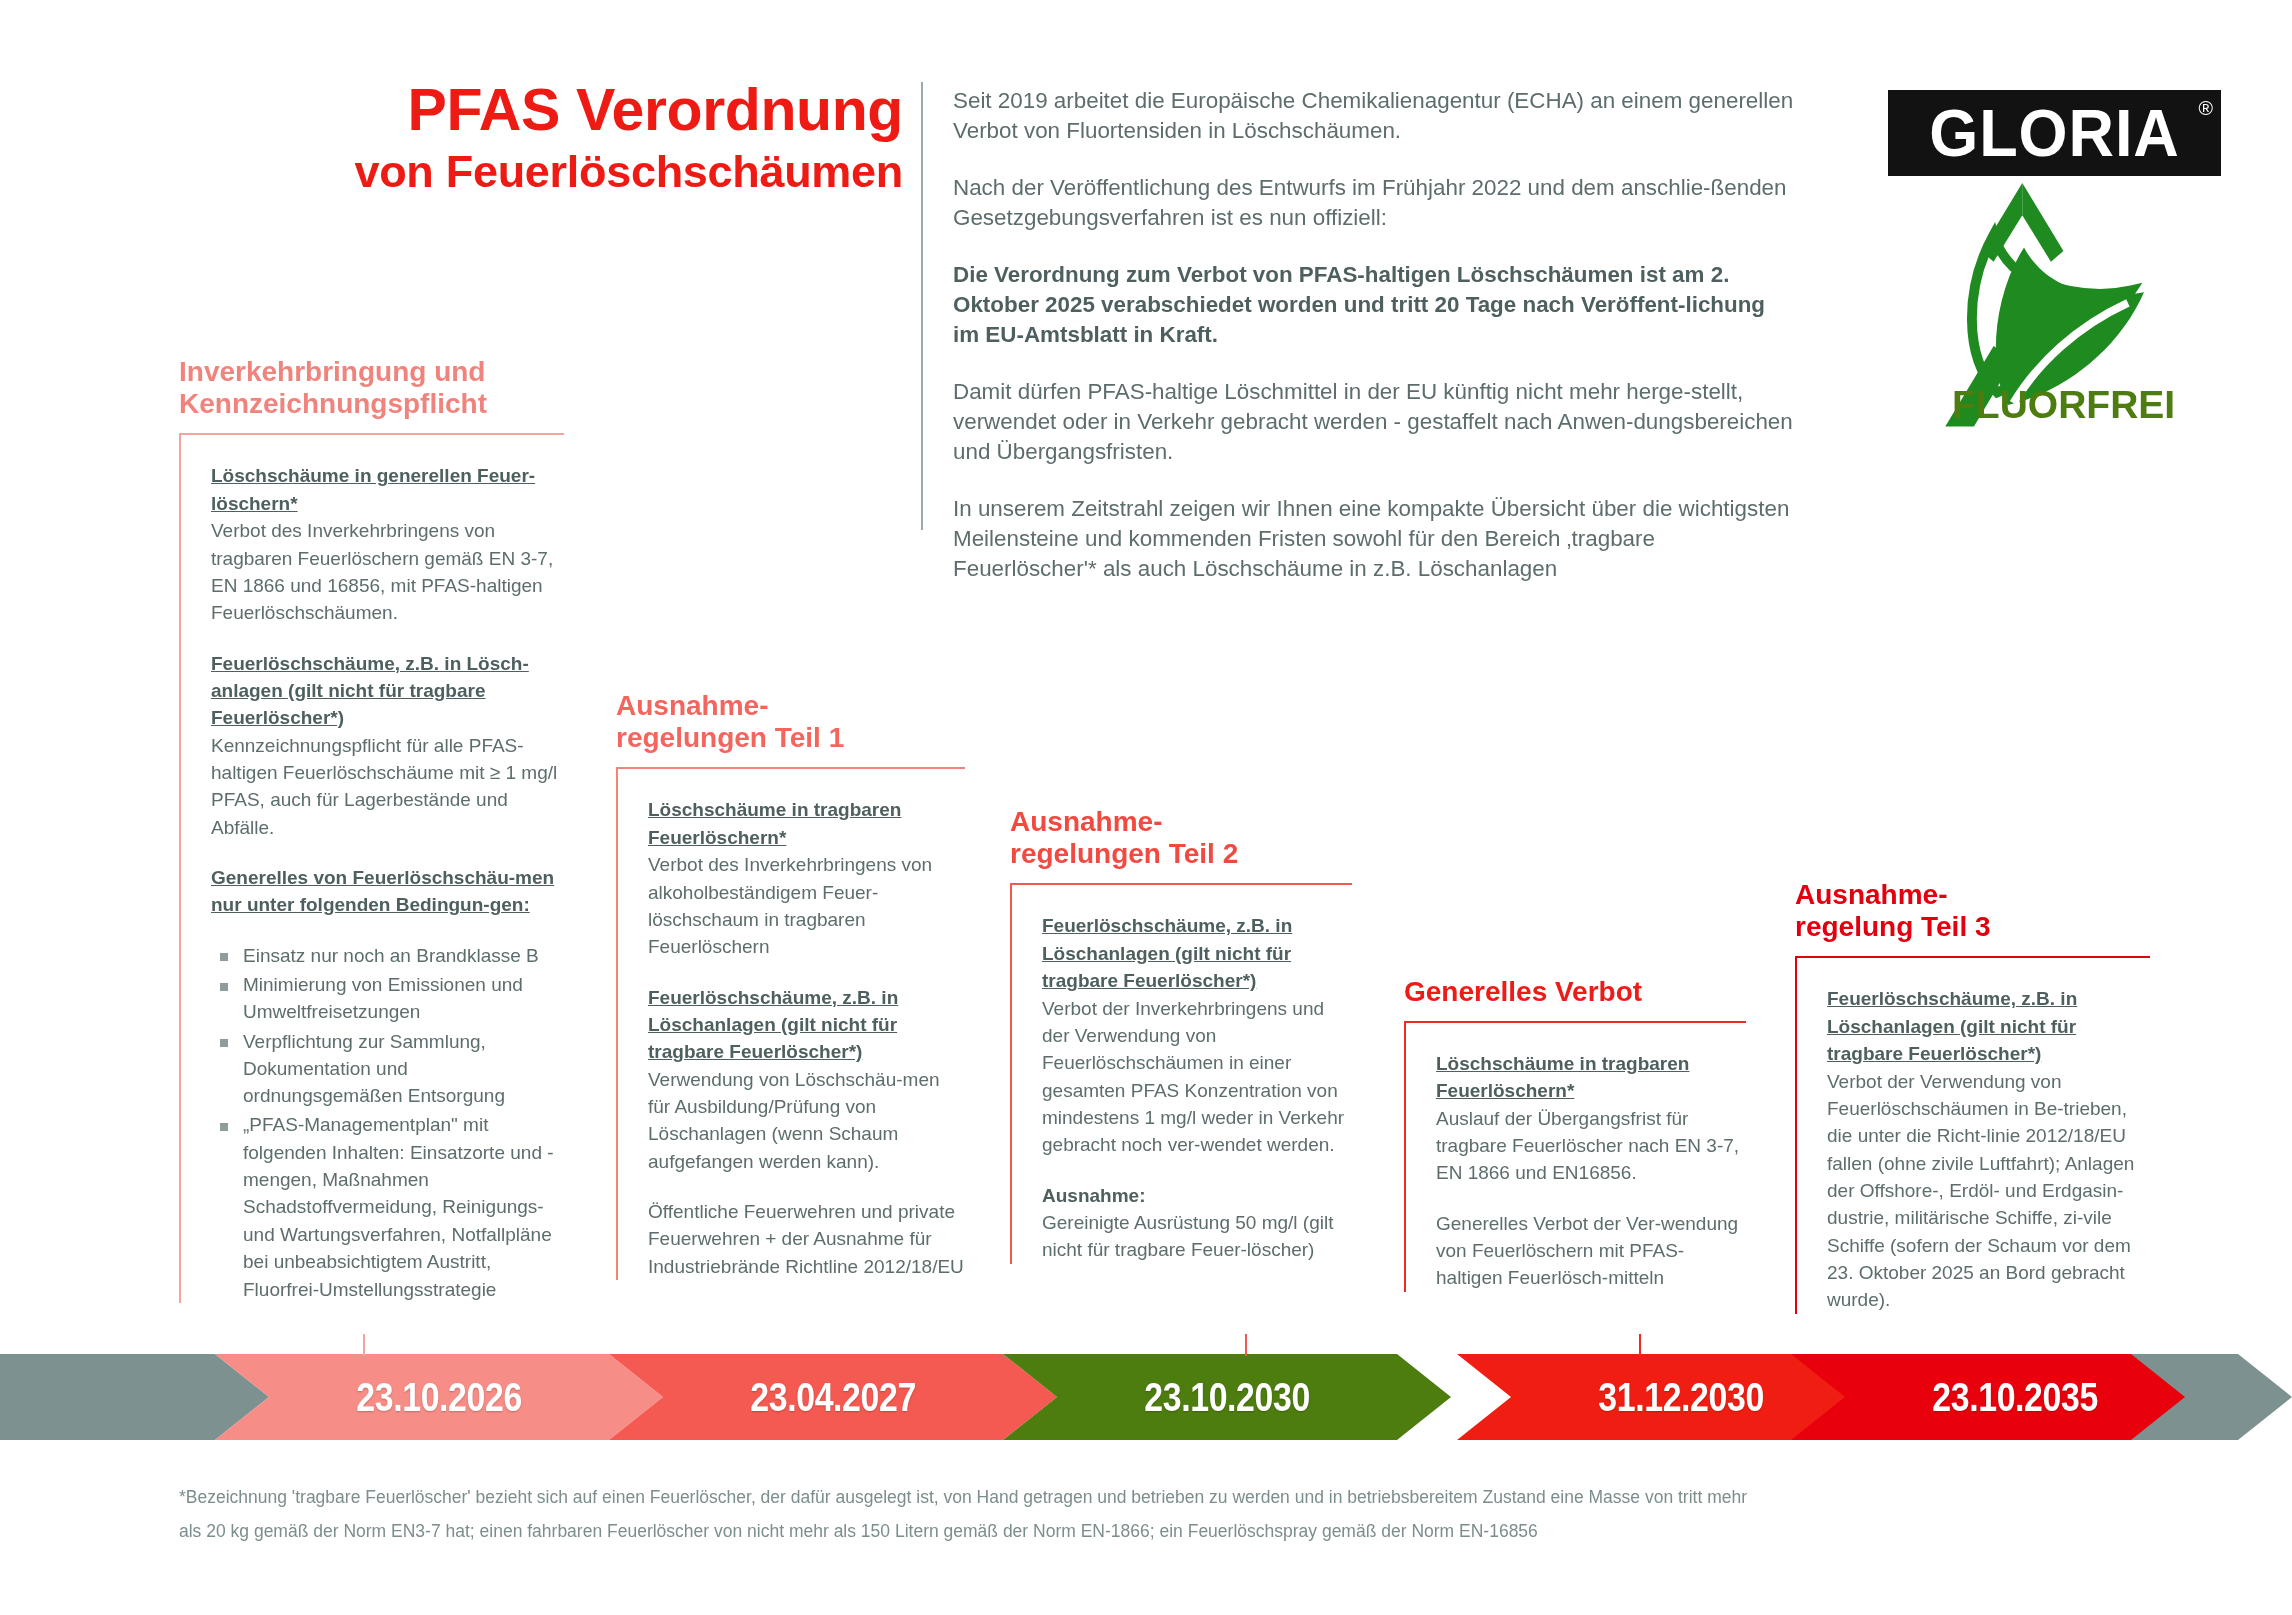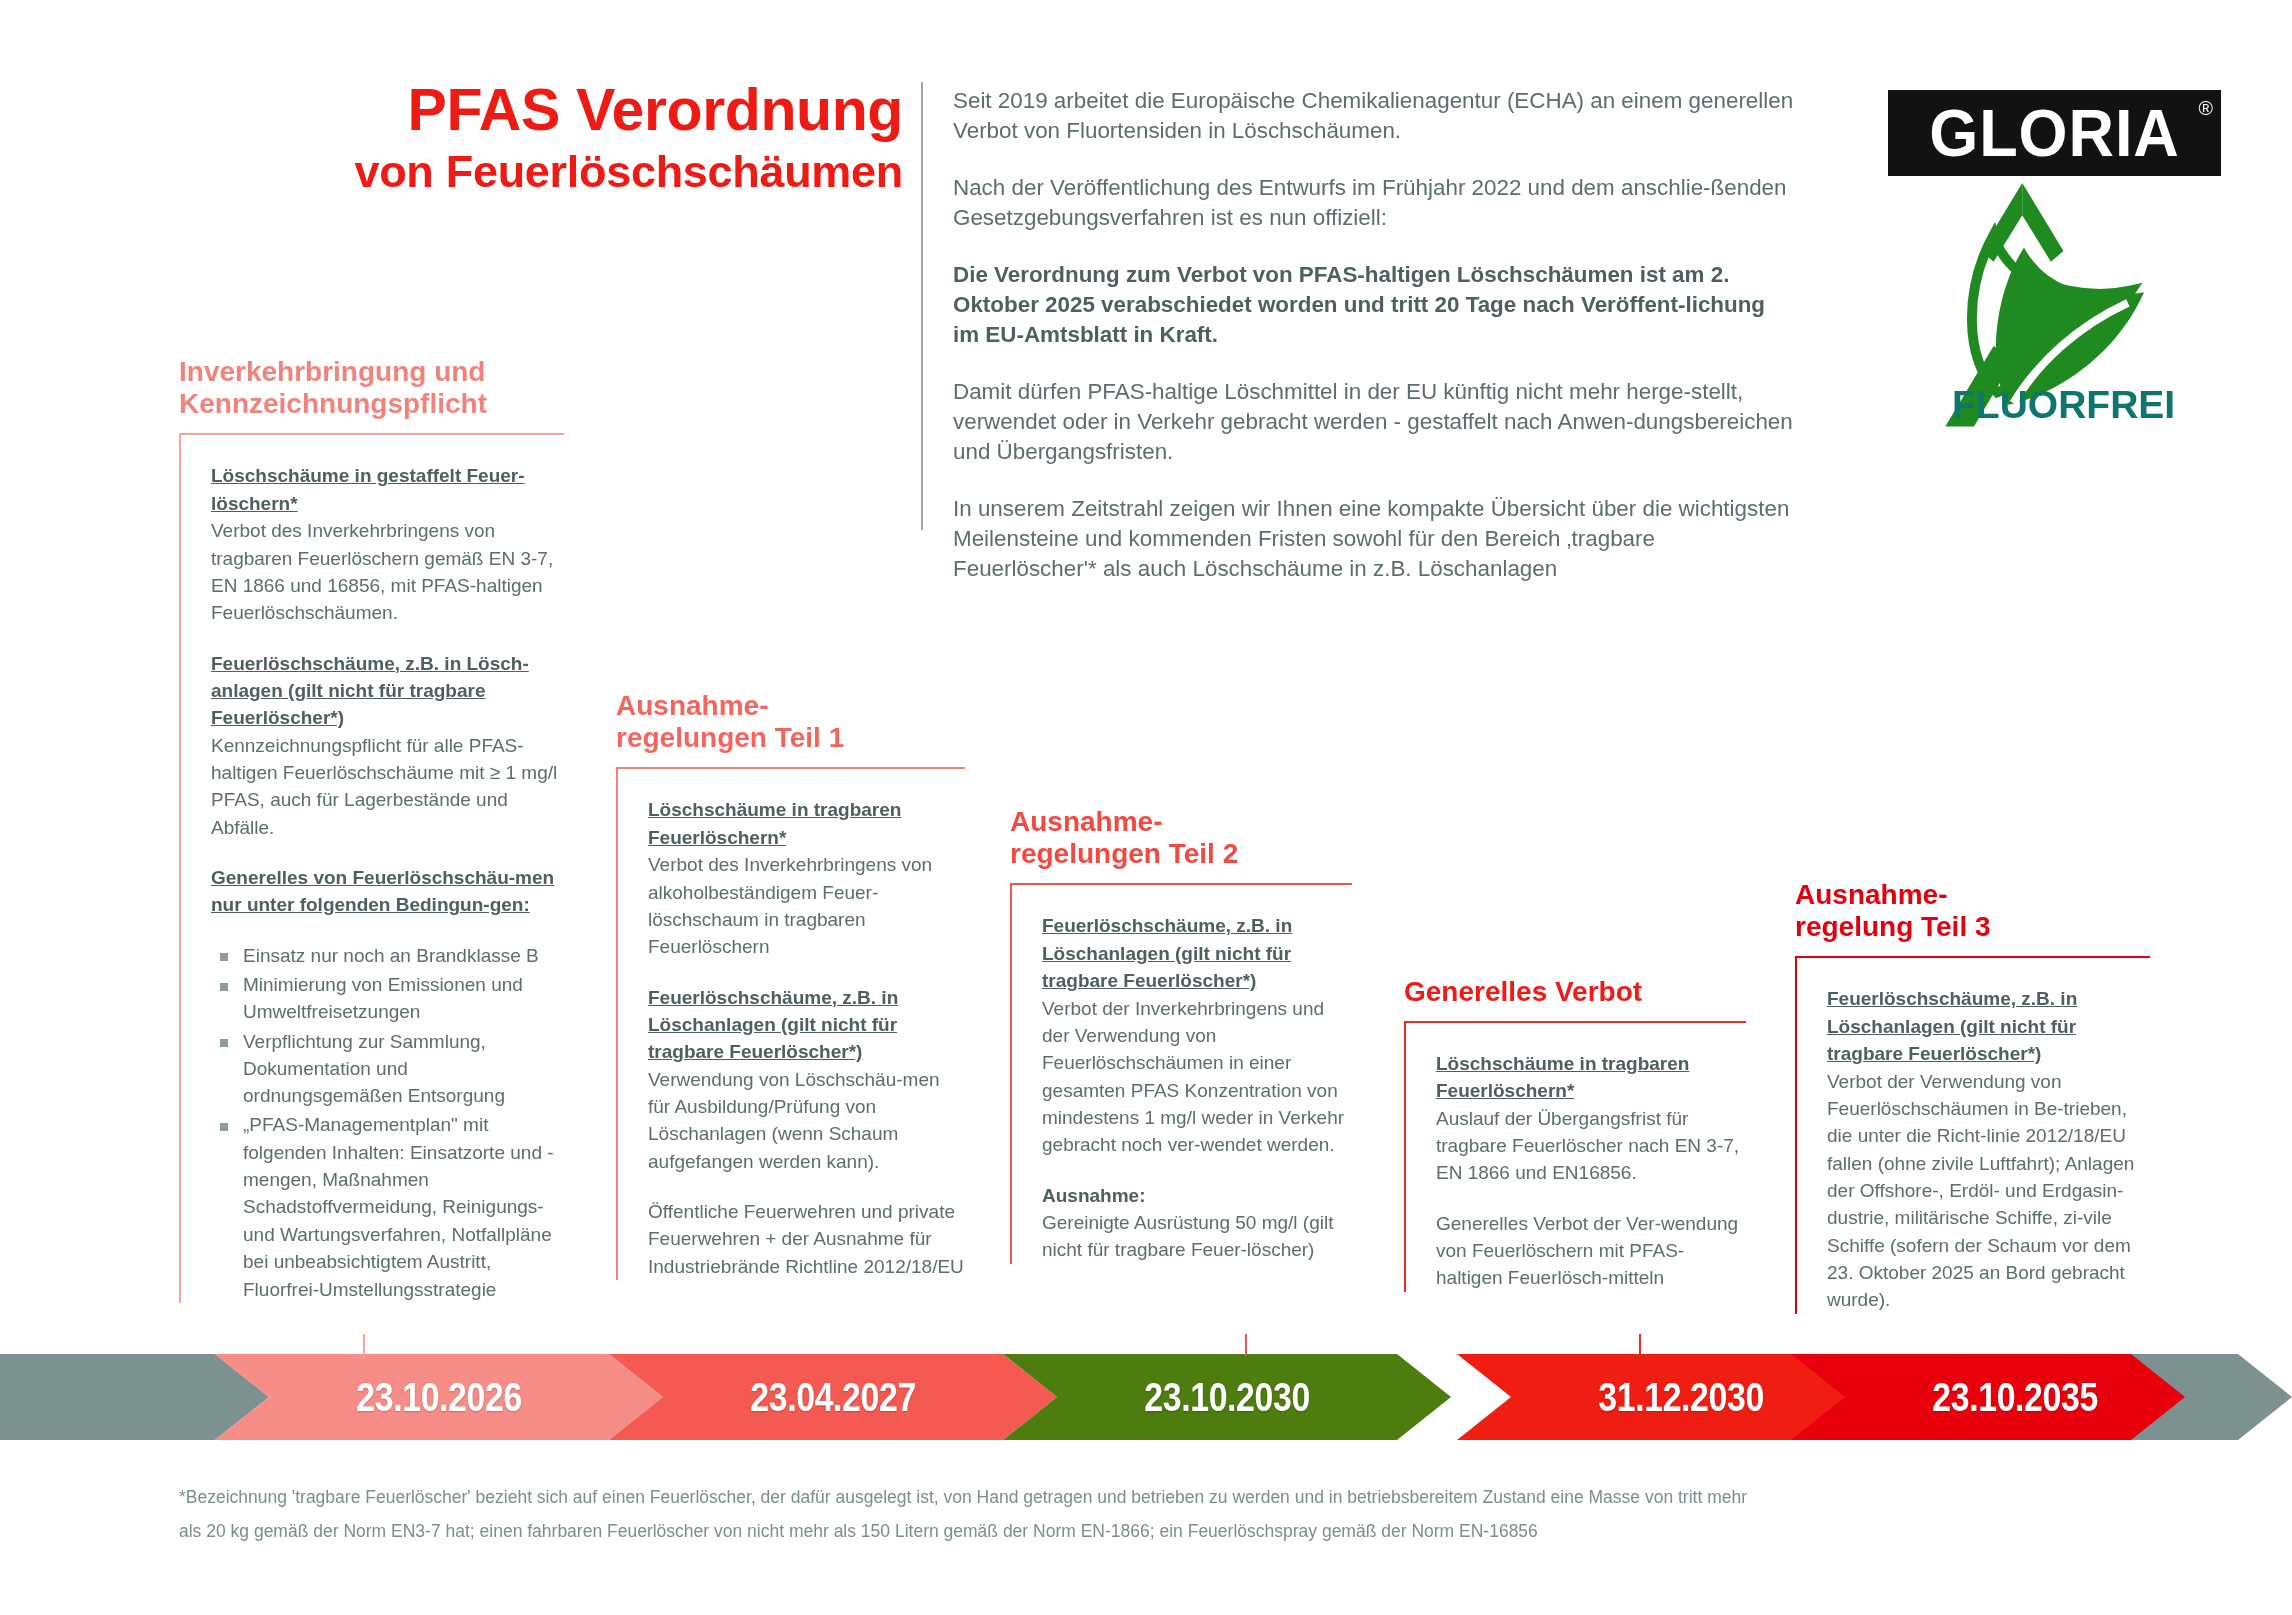--- a/index.html
+++ b/index.html
@@ -49,21 +49,21 @@
     color: #ffffff; font-weight: bold; font-size: 63px; letter-spacing: 0.9px;
     line-height: 1; font-family: "Liberation Sans", sans-serif;
     transform: scaleY(1.06);
   }
   .gloria-reg {
     position: absolute; right: 8px; top: 7.2px; color: #ffffff; font-size: 19.7px;
   }
   .leaf-wrap { position: relative; width: 333px; height: 251px; margin-top: 5.4px; }
   .fluorfrei-word {
     position: absolute; left: 64px; bottom: 5.4px;
-    color: #0f766e; font-weight: bold; font-size: 39px; letter-spacing: 0px;
+    color: #4d7c0f; font-weight: bold; font-size: 39px; letter-spacing: 0px;
   }
 
   
   .col { position: absolute; }
   .col-head {
     font-weight: bold; line-height: 1.16; white-space: pre-line;
     margin-bottom: 12.5px;
   }
   .col-body {
     border-left-style: solid; border-top-style: solid;
@@ -176,21 +176,21 @@
       <div class="fluorfrei-word">FLUORFREI</div>
     </div>
   </div>
 </div>
 
 <div class="col" id="col1">
   <div class="col-head">Inverkehrbringung und
 Kennzeichnungspflicht</div>
   <div class="col-body">
     <p>
-      <span class="sub">Löschschäume in gestaffelt Feuer-löschern*</span>
+      <span class="sub">Löschschäume in generellen Feuer-löschern*</span>
       <span class="lead">Verbot des Inverkehrbringens von tragbaren Feuerlöschern gemäß EN 3-7, EN 1866 und 16856, mit PFAS-haltigen Feuerlöschschäumen.</span>
     </p>
     <p>
       <span class="sub">Feuerlöschschäume, z.B. in Lösch-anlagen (gilt nicht für tragbare Feuerlöscher*)</span>
       <span class="lead">Kennzeichnungspflicht für alle PFAS-haltigen Feuerlöschschäume mit ≥ 1 mg/l PFAS, auch für Lagerbestände und Abfälle.</span>
     </p>
     <p>
       <span class="sub">Generelles von Feuerlöschschäu-men nur unter folgenden Bedingun-gen:</span>
     </p>
     <ul class="conds">

